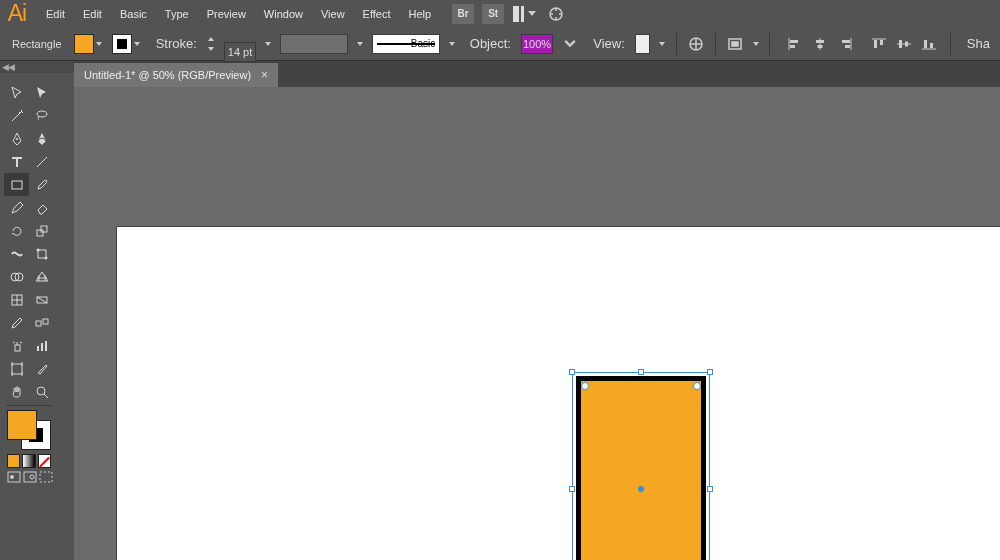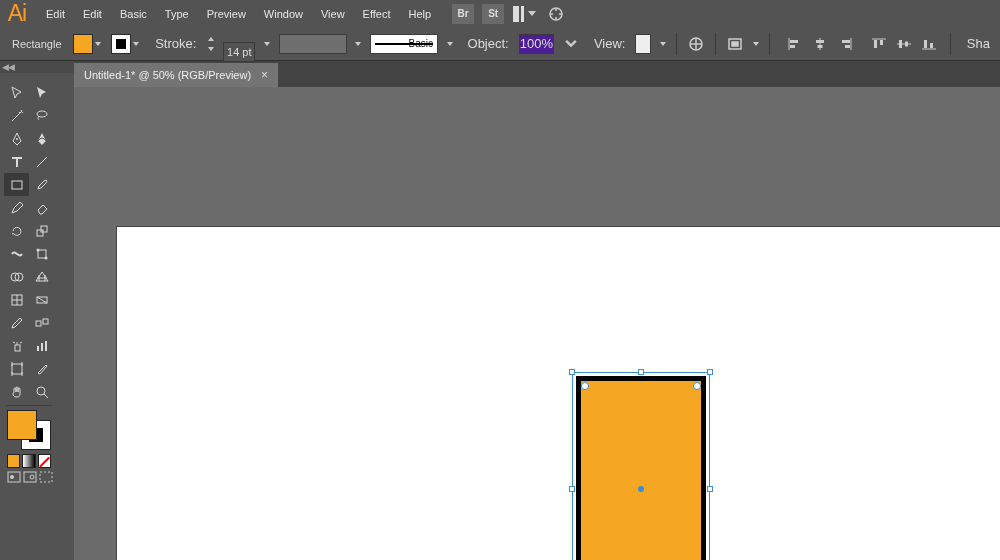--- a/index.html
+++ b/index.html
@@ -29,21 +29,21 @@
   .num-field { width:42px;height:20px;background:#535353;border:1px solid #3a3a3a;color:#ddd;display:flex;align-items:center;justify-content:center;font-size:11px;margin-top:17px;}
   .arrows { width:12px;height:20px;display:flex;flex-direction:column;}
   .arrows span{flex:1;display:flex;align-items:center;justify-content:center;}
   .arrows span::after{content:"";width:0;height:0;border-left:3px solid transparent;border-right:3px solid transparent;}
   .arrows .up::after{border-bottom:4px solid #ccc;}
   .arrows .dn::after{border-top:4px solid #ccc;}
   .vp-box { width:90px;height:20px;background:#6e6e6e;border:1px solid #3c3c3c;}
   .brush-box { width:90px;height:20px;background:#fff;border:1px solid #3c3c3c;position:relative;display:flex;align-items:center;}
   .brush-box .line{height:2px;background:#000;flex:1;margin:0 4px;}
   .brush-box .txt{position:absolute;right:4px;font-size:10px;color:#000;}
-  .opacity-field{width:42px;height:20px;background:#4c1d95;border:1px solid #3a3a3a;display:flex;align-items:center;justify-content:center;color:#ddd;font-size:13px;}
+  .opacity-field{width:42px;height:20px;background:#a21caf;border:1px solid #3a3a3a;display:flex;align-items:center;justify-content:center;color:#ddd;font-size:11px;}
   .style-swatch{width:20px;height:20px;background:#eee;border:1px solid #3a3a3a;}
   .icon-btn { width:24px;height:22px;display:flex;align-items:center;justify-content:center;color:#ccc;}
   .icon-btn svg{width:16px;height:16px;stroke:#ccc;fill:none;stroke-width:1.5;}
   .sep { width:1px;height:22px;background:#3a3a3a;margin:0 2px;}
   .align-group { display:flex; gap:3px; margin-left:4px;}
   .align-btn { width:22px;height:20px;display:flex;align-items:center;justify-content:center;}
   .align-btn svg{width:16px;height:14px;}
   
   .tabstrip { height:26px; background:#434343; display:flex; align-items:flex-end; padding-left:74px;}
   .tab { height:24px; background:#747474; padding:0 10px; display:flex;align-items:center; gap:10px; color:#eee; font-size:11px;}

